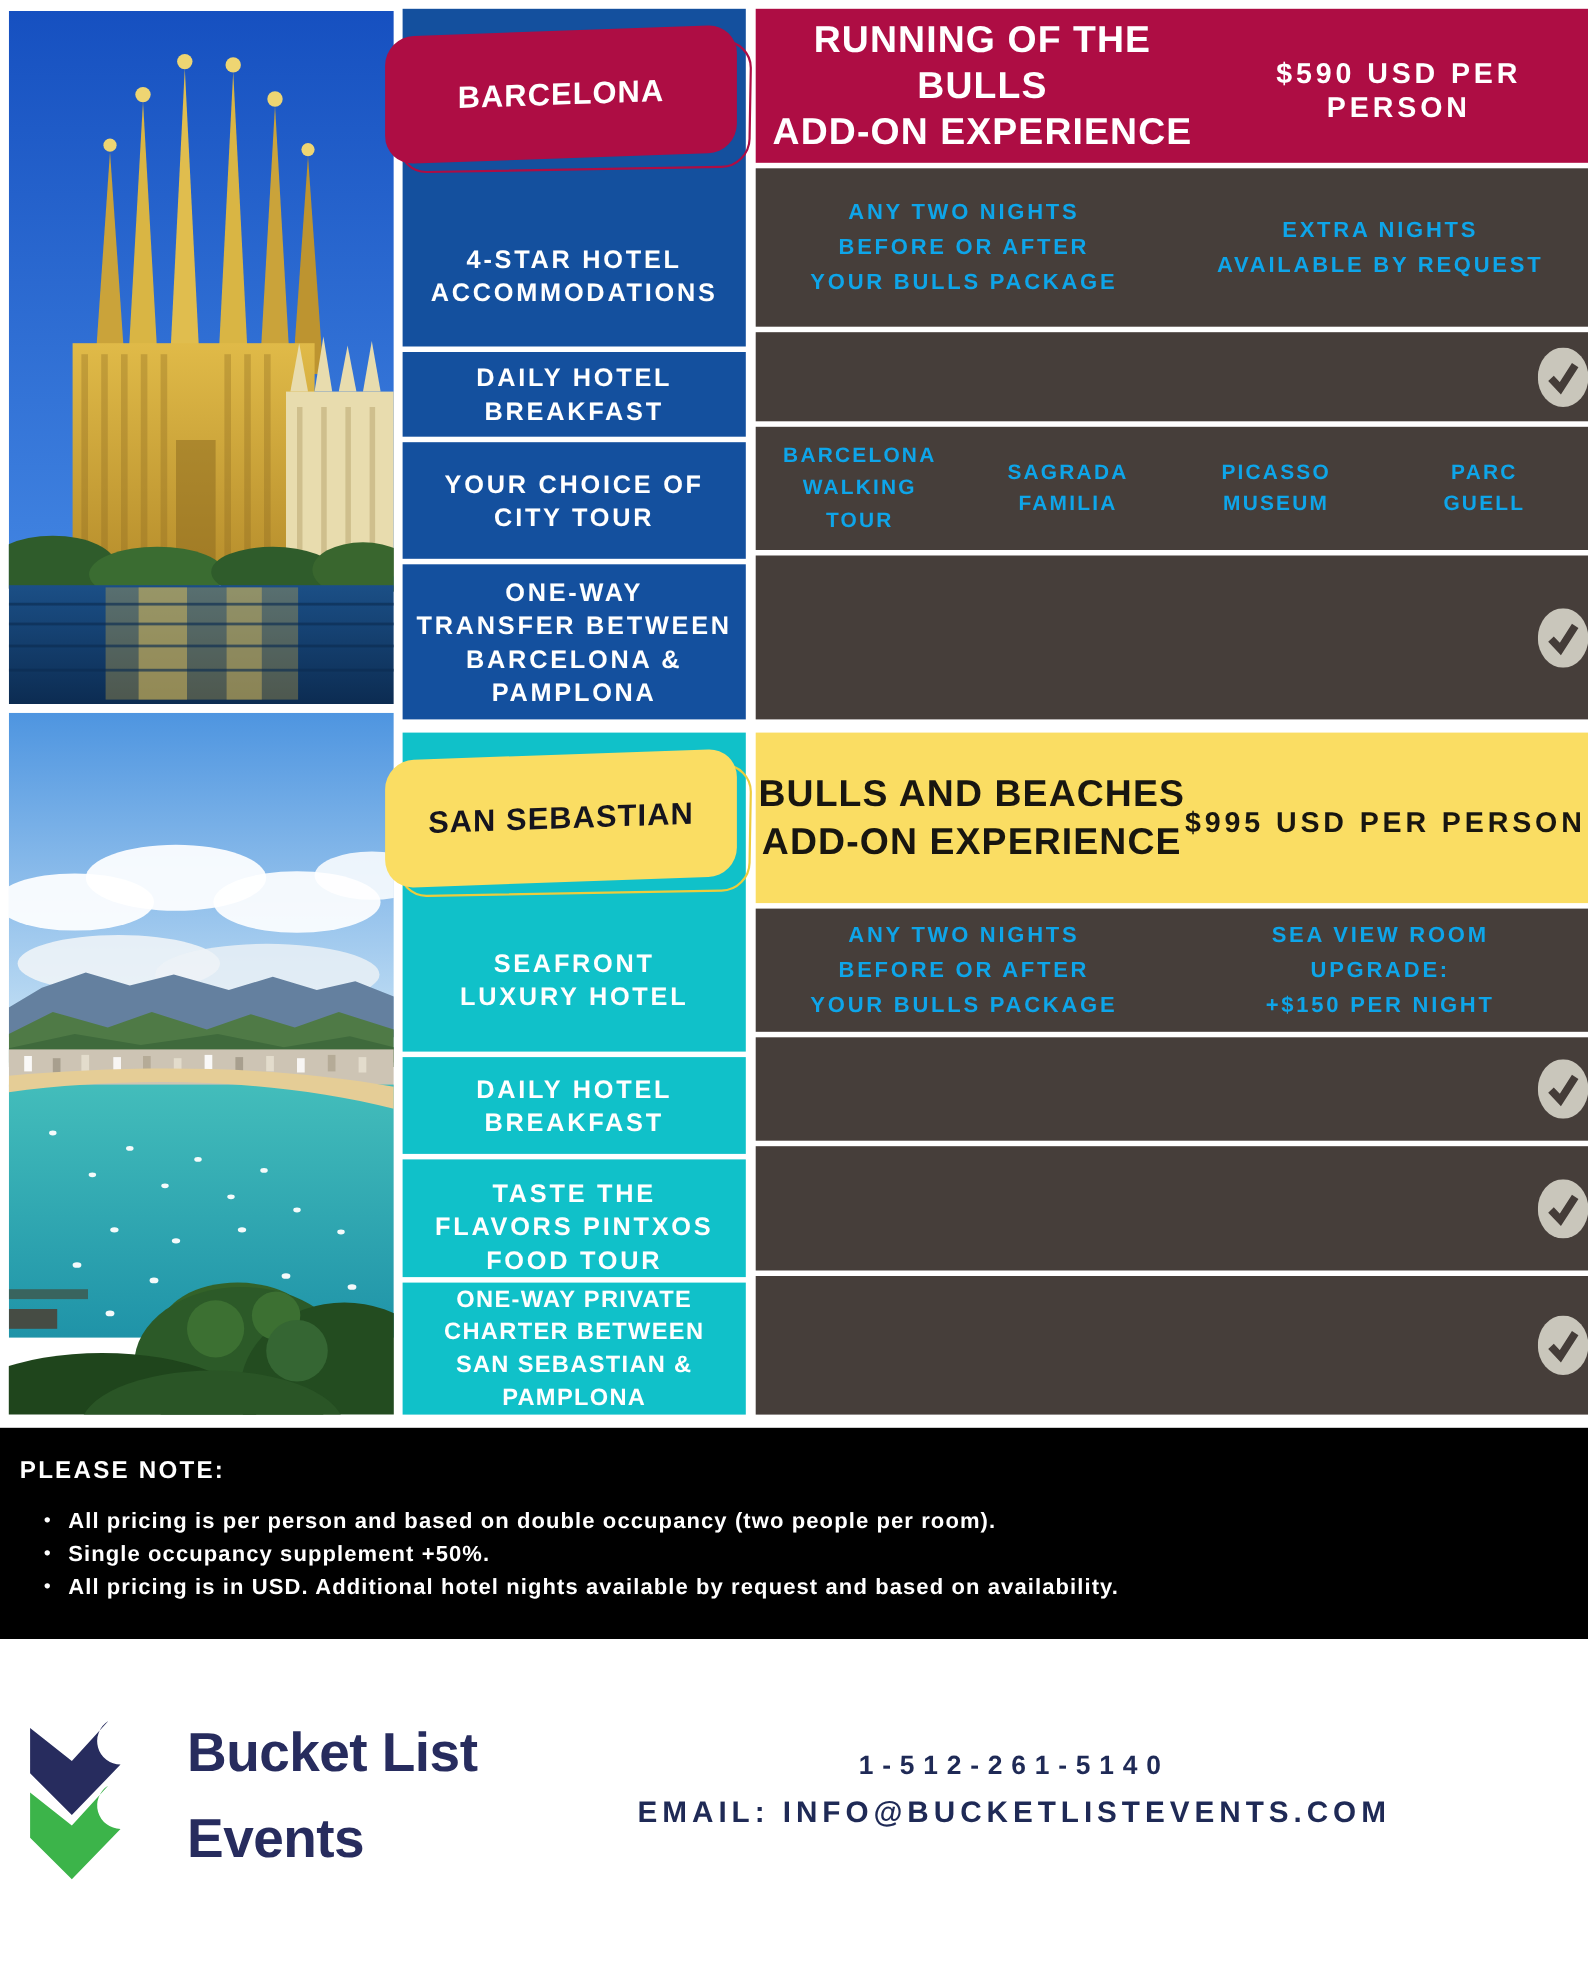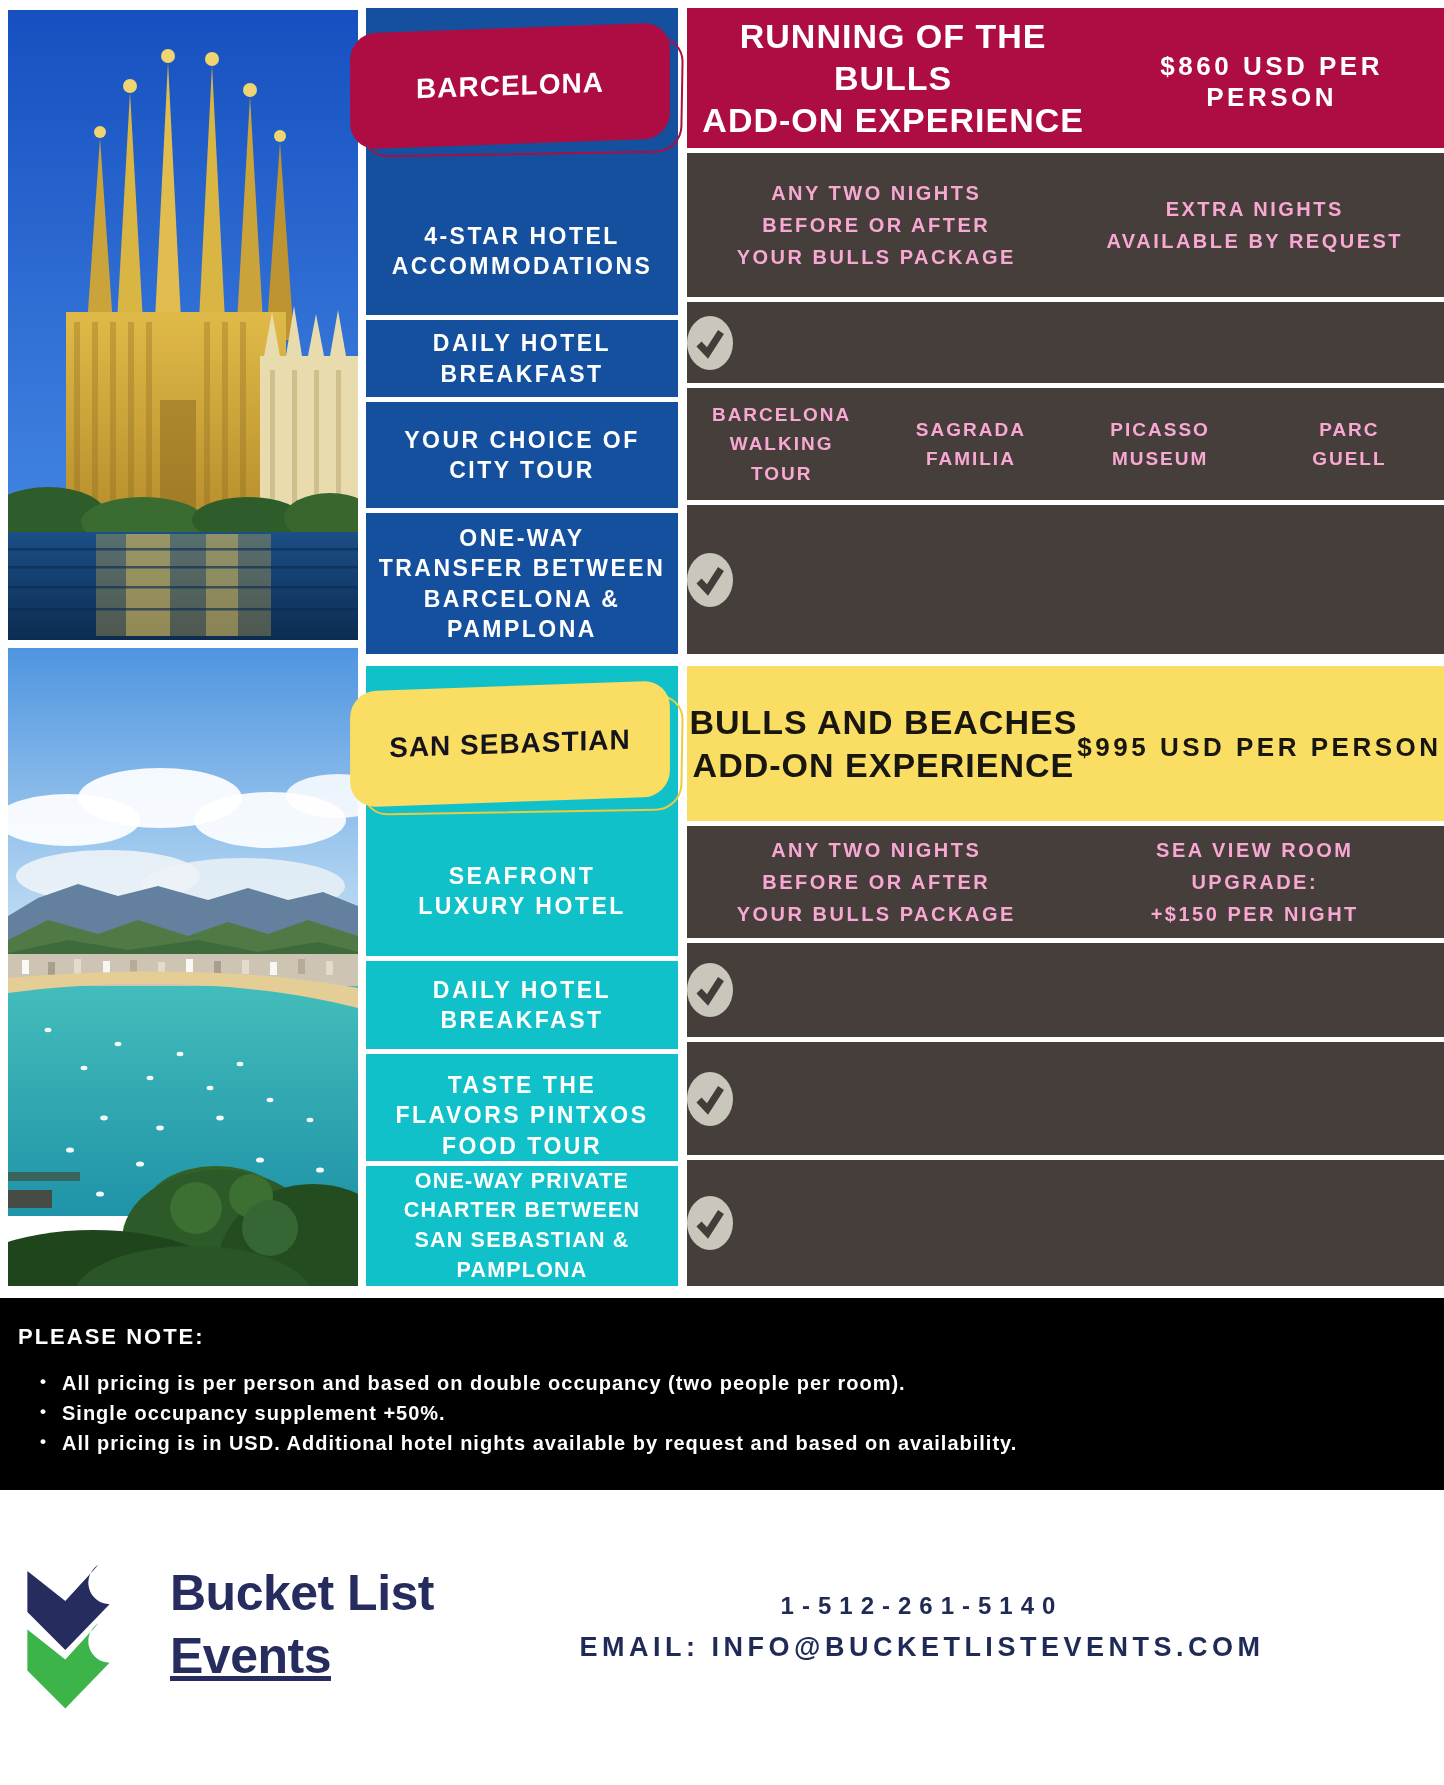--- a/index.html
+++ b/index.html
@@ -47,21 +47,21 @@
   
   .panel { display:flex; flex-direction:column; gap:5px; }
   .panel .p-head {
     display:flex; flex-direction:row; align-items:center; justify-content:center;
     text-align:center;
   }
   .p-head--crimson { background:#ae0d44; color:#ffffff; }
   .p-head--yellow { background:#fadd63; color:#181610; }
   .panel-title { font-size:34px; font-weight:bold; letter-spacing:1px; line-height:1.24; white-space:pre-line; }
   .panel-price { font-size:26px; font-weight:bold; letter-spacing:3.5px; margin-top:8px; }
-  .dark-row { background:#463e3a; color:#f9a8d4; display:flex; align-items:center; justify-content:flex-start; }
+  .dark-row { background:#463e3a; color:#0ea5e9; display:flex; align-items:center; justify-content:flex-end; }
   .cells { display:flex; width:100%; height:100%; align-items:center; }
   .cell { flex:1; display:flex; align-items:center; justify-content:center; height:100%; }
   .cell-text {
     font-size:20px; font-weight:bold; letter-spacing:2.5px; line-height:1.6;
     white-space:pre-line; text-align:center;
   }
   .cells4 .cell-text { font-size:19px; letter-spacing:2px; line-height:1.55; }
   .check-badge { display:block; }
 
   
@@ -69,21 +69,21 @@
   .notes-title { font-size:22px; font-weight:bold; letter-spacing:2px; }
   .notes ul { list-style:none; margin:18px 0 0 20px; padding:0; }
   .notes li {
     font-size:20px; font-weight:bold; letter-spacing:1px; line-height:1.5;
     padding-left:24px; position:relative;
   }
   .notes li::before { content:"•"; position:absolute; left:2px; top:1px; font-size:17px; }
 
   
   .brand-text { color:#272c5e; font-weight:bold; font-size:50px; line-height:1.0; letter-spacing:-0.5px; }
-  .brand-text .line2 { margin-top:13px;text-decoration:underline; }
+  .brand-text .line2 { margin-top:28px; }
   .contact { text-align:center; color:#1f2a56; }
   .contact .phone { font-size:24px; font-weight:bold; letter-spacing:8px; }
   .contact .email { font-size:27px; font-weight:bold; letter-spacing:4.5px; margin-top:12px; }
 </style>
 </head>
 <body>
 
 <div class="poster">
 
   <div class="abs" style="left:8px; top:10px; width:350px; height:630px;">
@@ -173,21 +173,21 @@
 TRANSFER BETWEEN
 BARCELONA &amp;
 PAMPLONA</div>
     </div>
   </div>
 
   <div class="abs panel" style="left:687px; top:8px; width:757px; height:646px;">
     <div class="p-head p-head--crimson" style="height:140px;">
       <div class="panel-title">RUNNING OF THE BULLS
 ADD-ON EXPERIENCE</div>
-      <div class="panel-price">$860 USD PER PERSON</div>
+      <div class="panel-price">$590 USD PER PERSON</div>
     </div>
     <div class="dark-row" style="height:144px;">
       <div class="cells">
         <div class="cell">
             <div class="cell-text">ANY TWO NIGHTS
 BEFORE OR AFTER
 YOUR BULLS PACKAGE</div>
           </div>
         <div class="cell">
             <div class="cell-text">EXTRA NIGHTS

